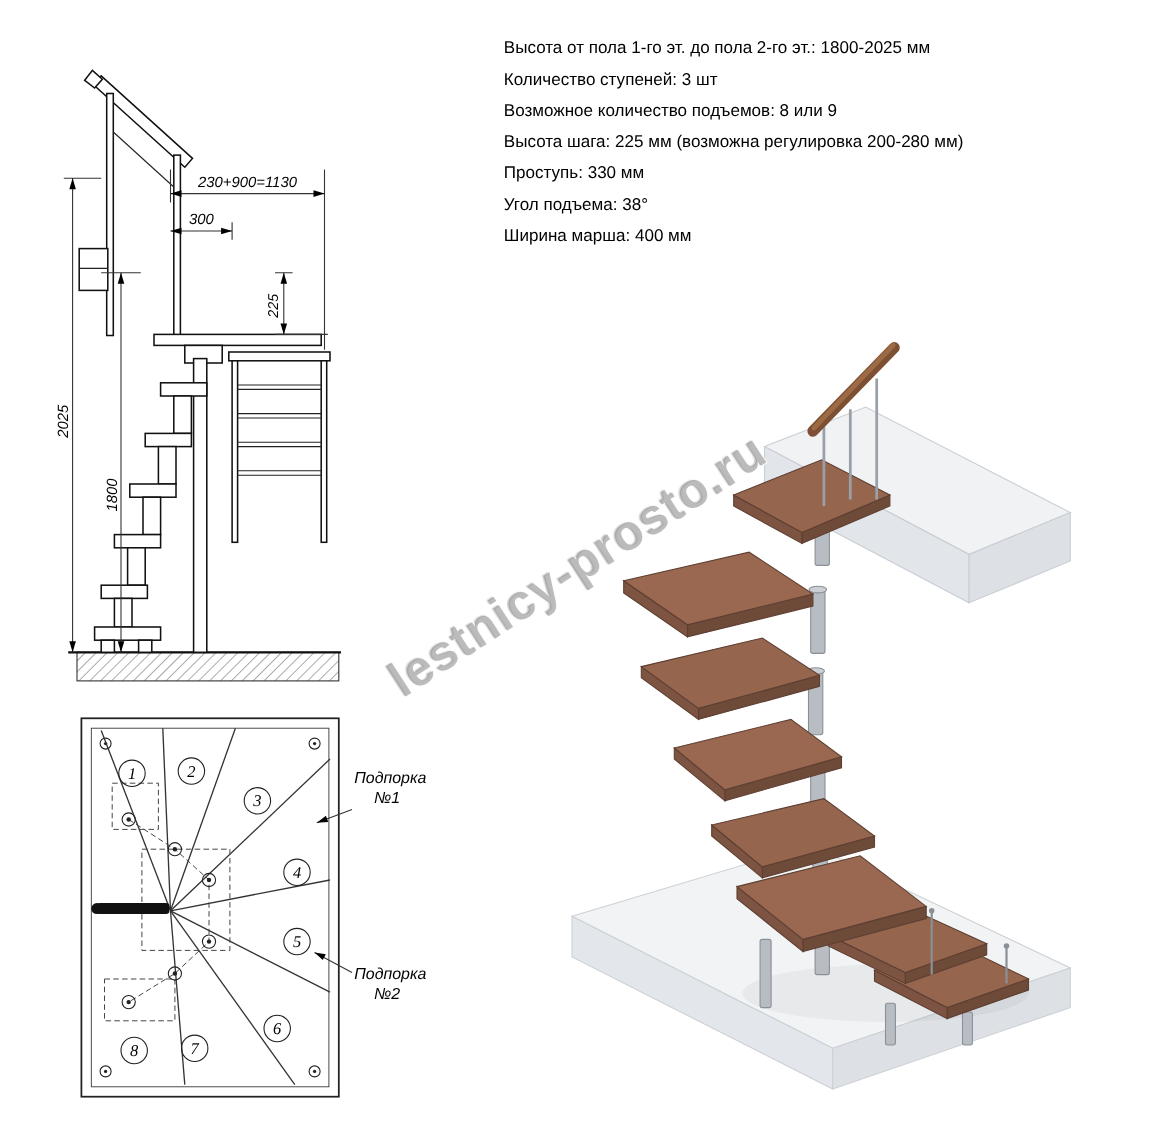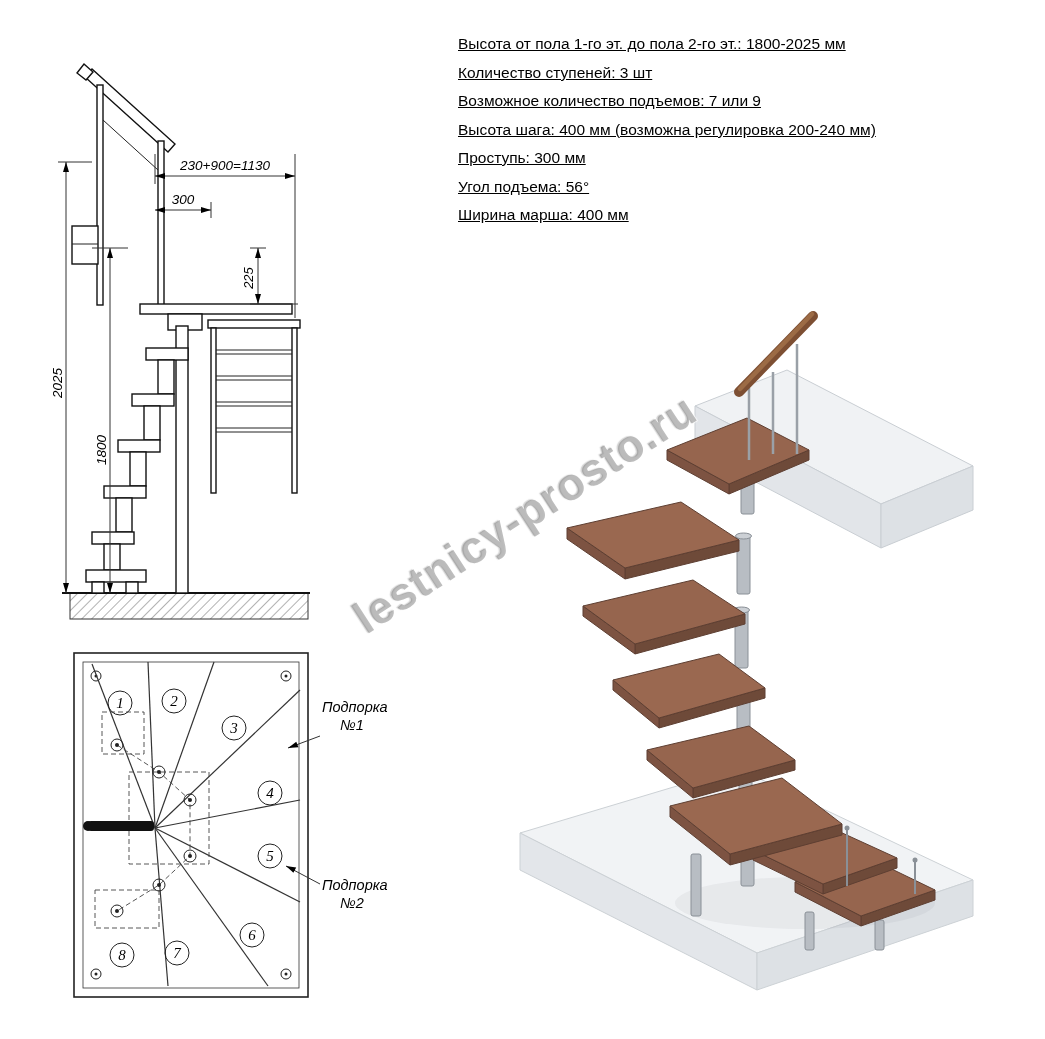--- a/index.html
+++ b/index.html
@@ -1,21 +1,21 @@
 <!DOCTYPE html>
 <html><head>
 <meta charset="utf-8">
 <style>
   html,body{margin:0;padding:0;background:#fff;}
   body{width:1045px;height:1039px;position:relative;overflow:hidden;
        font-family:"Liberation Sans",sans-serif;color:#000;}
   .abs{position:absolute;}
   
   .specs{left:458px;top:30px;width:520px;}
-  .spec-line{font-size:15.5px;line-height:28.5px;white-space:nowrap;text-decoration:underline;}
+  .spec-line{font-size:15.5px;line-height:28.5px;white-space:nowrap;}
   
   .elevation{left:48px;top:58px;}
   .plan{left:72px;top:650px;}
   .render3d{left:495px;top:288px;}
   
   .dim{font:italic 13px "Liberation Sans",sans-serif;fill:#000;}
   .dimBig{font:italic 13.5px "Liberation Sans",sans-serif;fill:#000;}
   .stepnum{font:italic 15px "Liberation Serif",serif;fill:#000;}
   .support{font:italic 14.5px "Liberation Sans",sans-serif;fill:#000;}
   .thin{stroke:#222;stroke-width:1;fill:none;}
@@ -28,24 +28,24 @@
     letter-spacing:1px;color:rgba(125,125,125,0.5);
     text-shadow:1px 1px 1px rgba(255,255,255,0.85),-1px -1px 1px rgba(80,80,80,0.25);
     z-index:5;pointer-events:none;white-space:nowrap;}
 </style>
 </head>
 <body>
 
 <div class="abs specs">
   <div class="spec-line">Высота от пола 1-го эт. до пола 2-го эт.: 1800-2025 мм</div>
   <div class="spec-line">Количество ступеней: 3 шт</div>
-  <div class="spec-line">Возможное количество подъемов: 7 или 9</div>
-  <div class="spec-line">Высота шага: 400 мм (возможна регулировка 200-240 мм)</div>
-  <div class="spec-line">Проступь: 300 мм</div>
-  <div class="spec-line">Угол подъема: 56°</div>
+  <div class="spec-line">Возможное количество подъемов: 8 или 9</div>
+  <div class="spec-line">Высота шага: 225 мм (возможна регулировка 200-280 мм)</div>
+  <div class="spec-line">Проступь: 330 мм</div>
+  <div class="spec-line">Угол подъема: 38°</div>
   <div class="spec-line">Ширина марша: 400 мм</div>
 </div>
 
 <div class="abs elevation">
 <svg width="270" height="580" viewBox="0 0 270 580">
   <defs>
     <pattern id="hatch" width="7" height="7" patternTransform="rotate(45)" patternUnits="userSpaceOnUse">
       <line x1="0" y1="0" x2="0" y2="7" stroke="#666" stroke-width="1"></line>
     </pattern>
   </defs>

